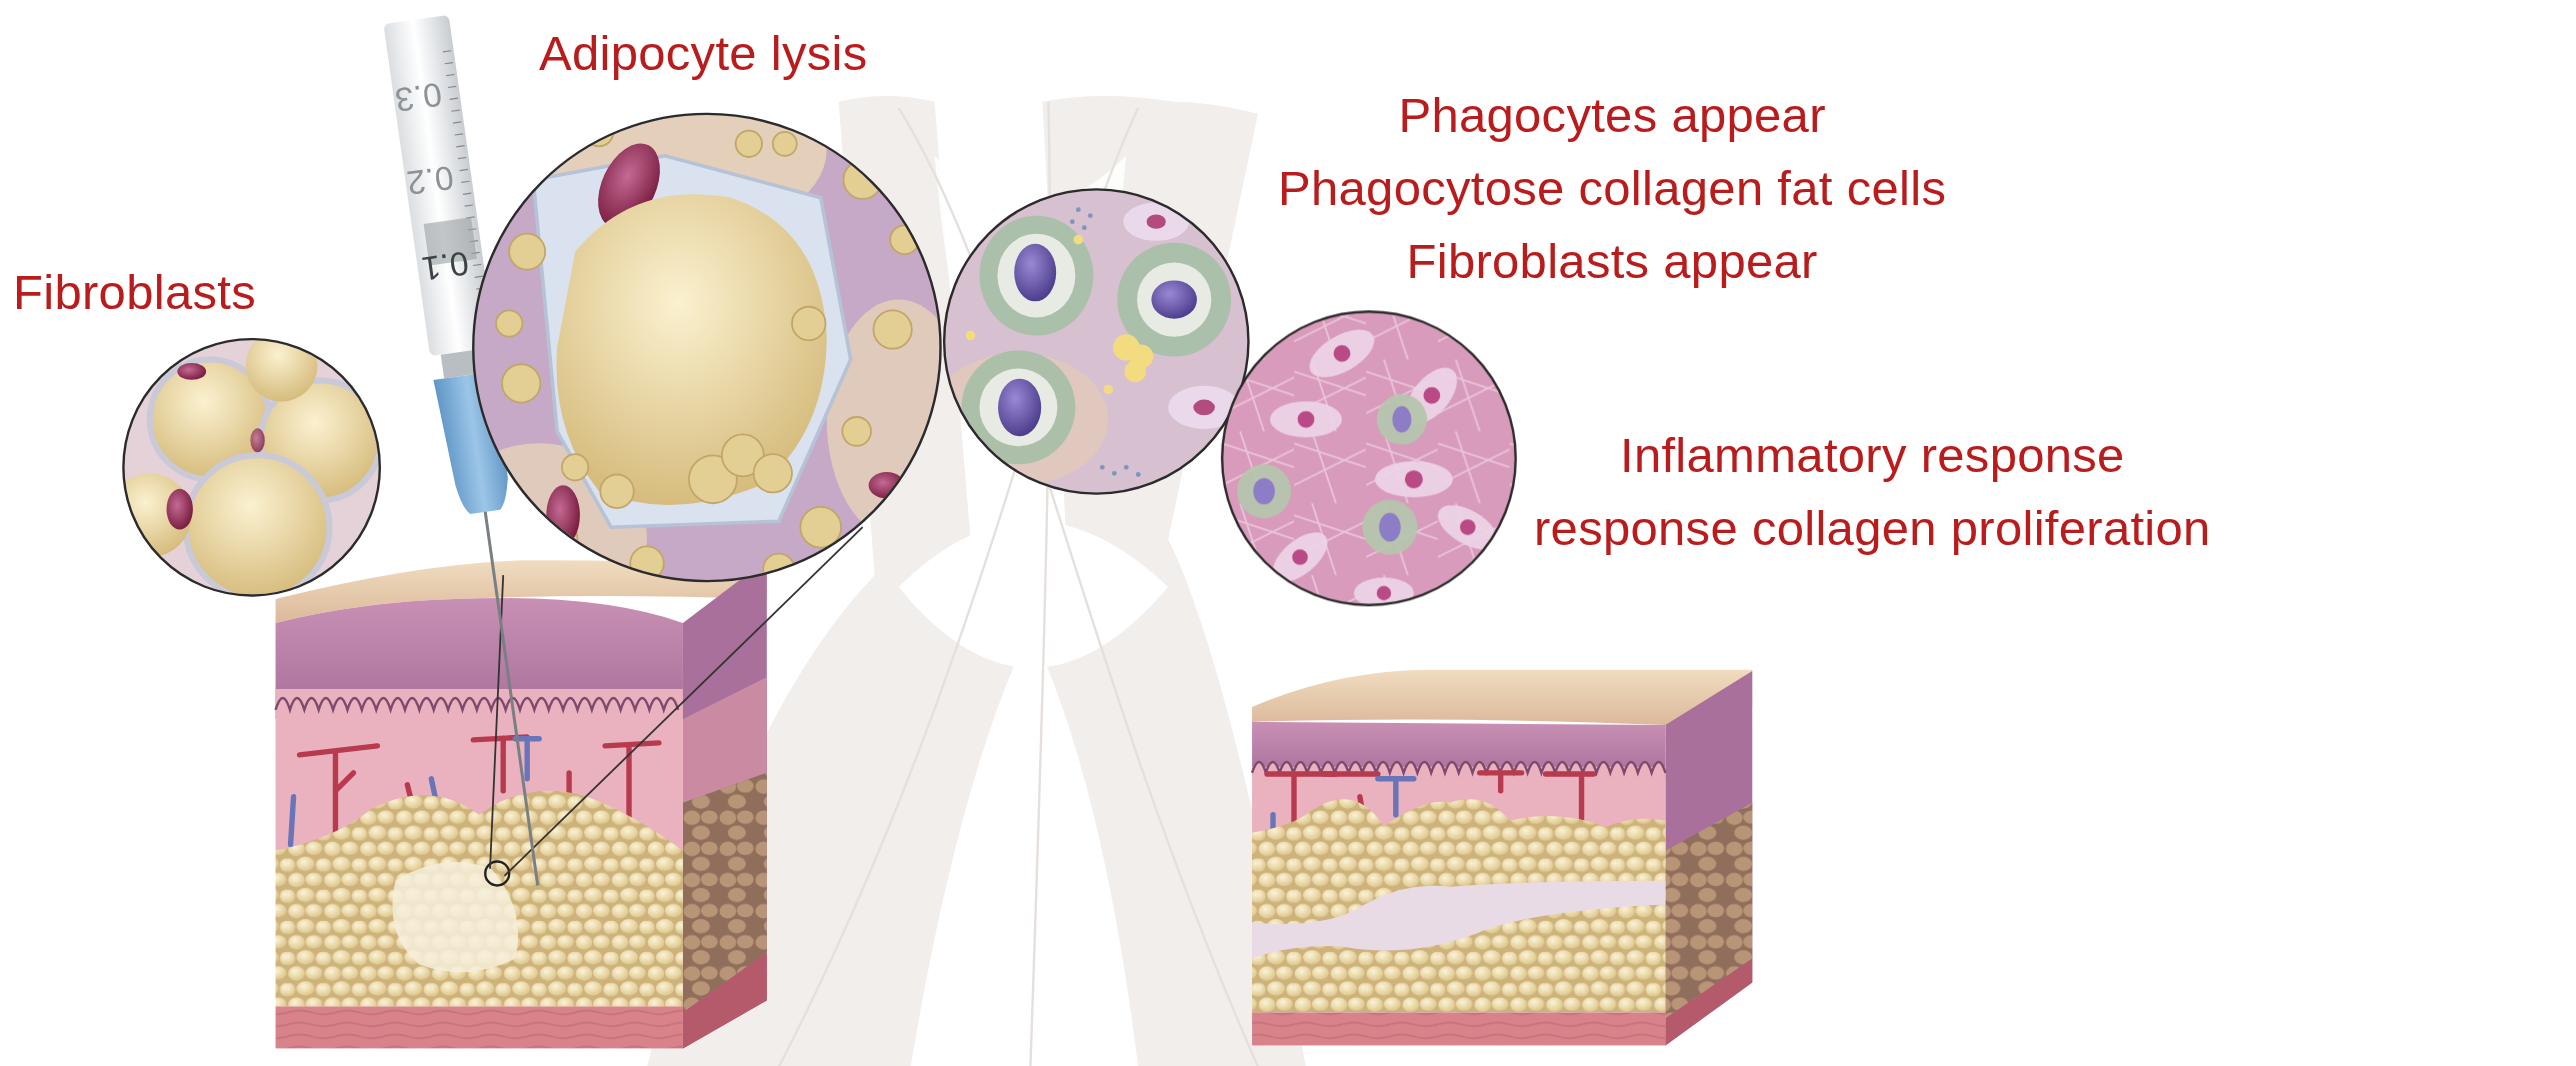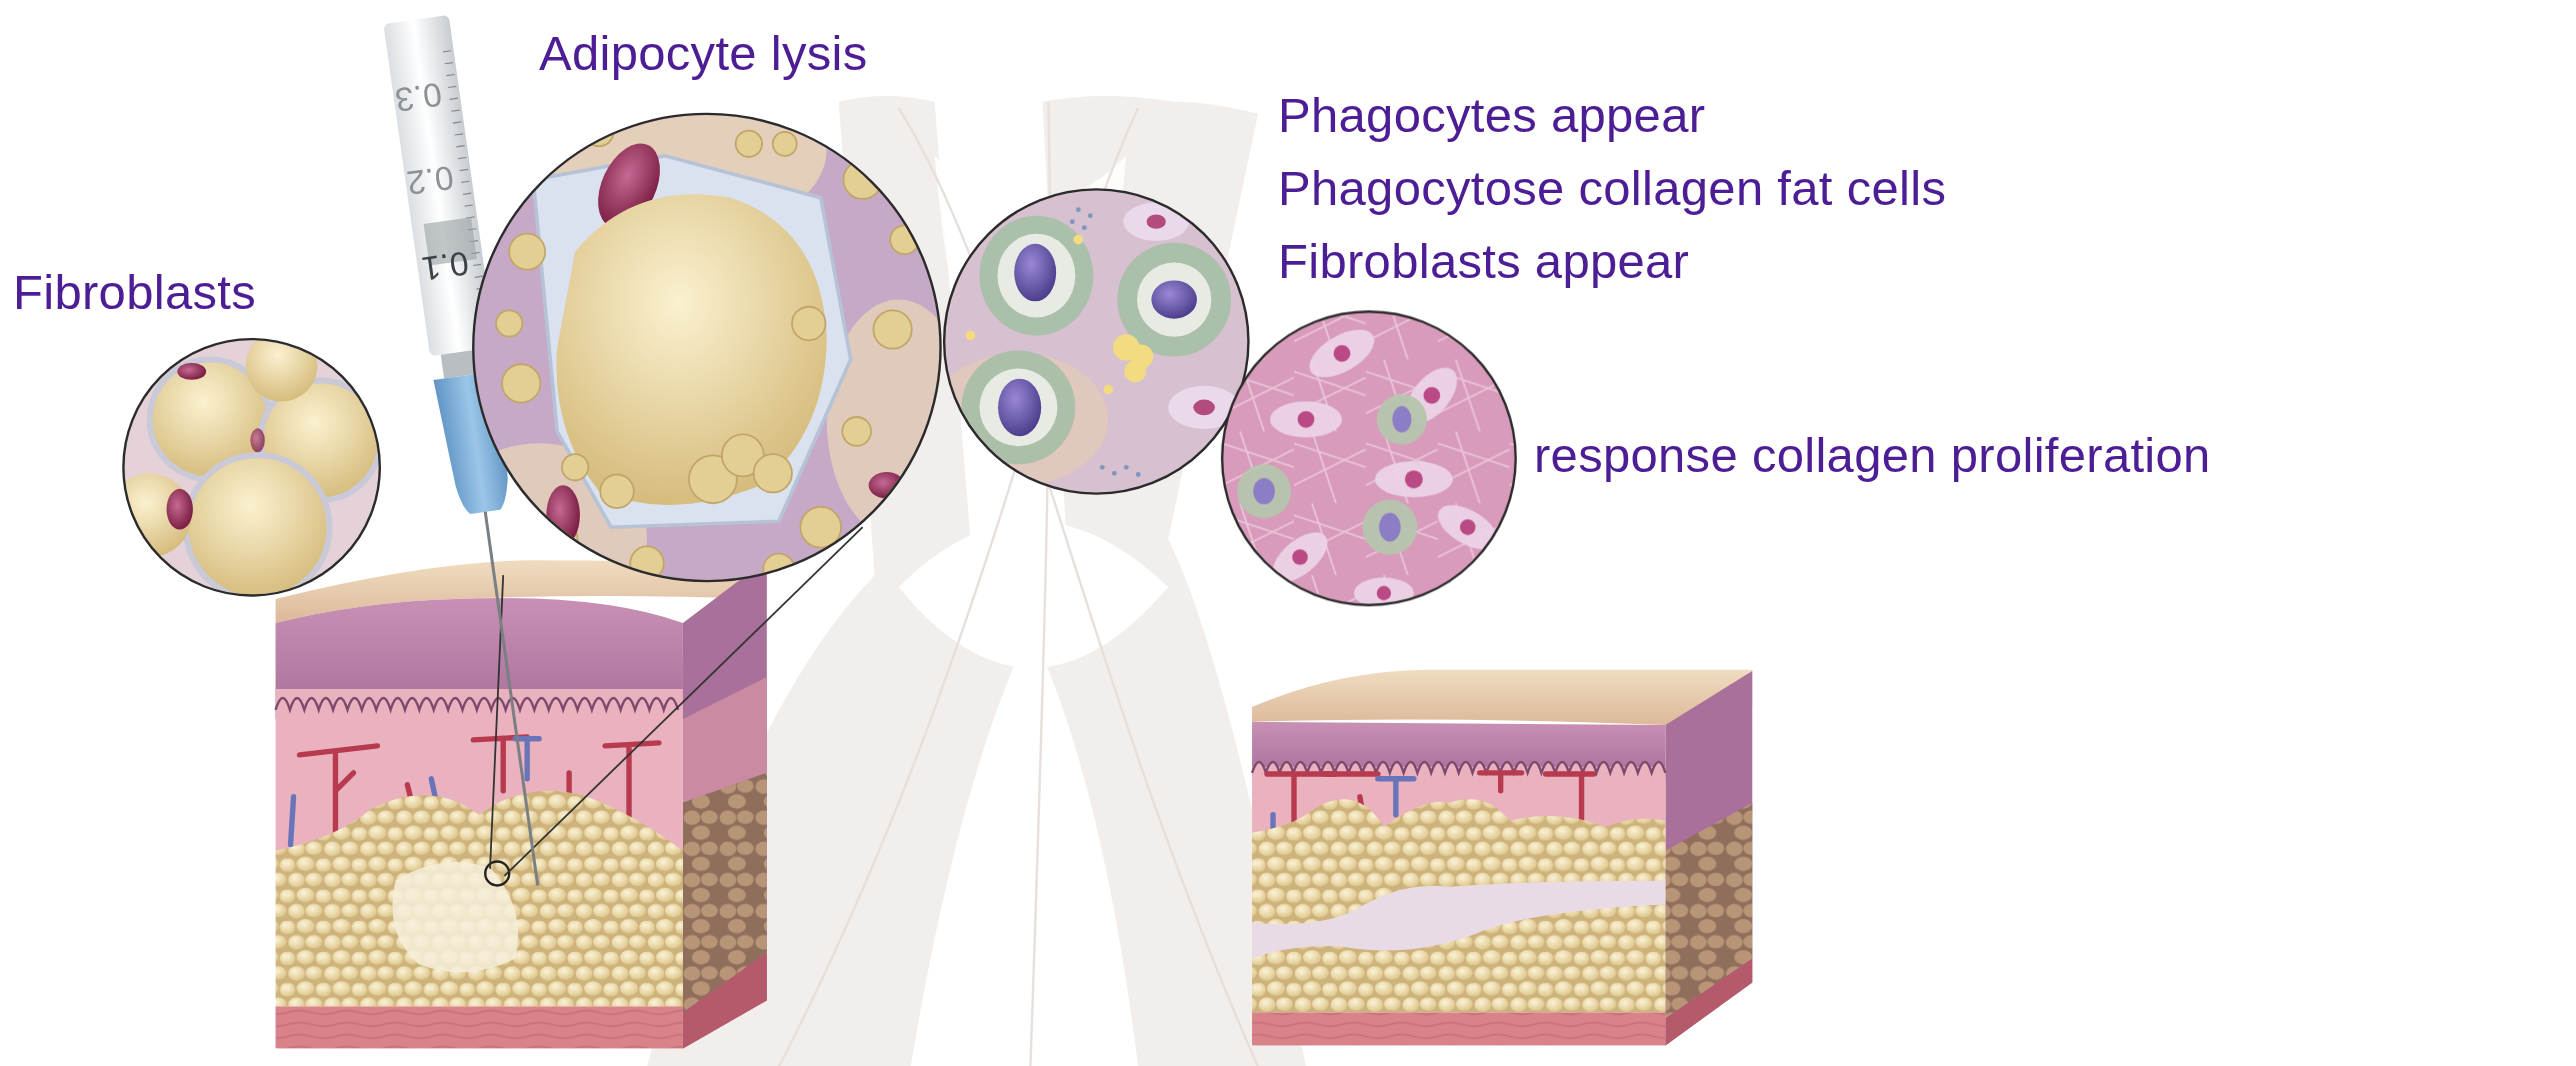--- a/index.html
+++ b/index.html
@@ -1,18 +1,18 @@
 <!DOCTYPE html>
 <html style="font-size:9.6px"><head>
 <meta charset="utf-8">
 <style>
   html, body { margin: 0; padding: 0; background: #ffffff; }
   body { width: 2576px; height: 1067px; position: relative; overflow: hidden; font-family: "Liberation Sans", "DejaVu Sans", sans-serif; }
   .stage { position: absolute; left: 0; top: 0; width: 2576px; height: 1067px; }
-  .label-group { position: absolute; color: #4c1d95; font-size: 49px; line-height: 73px; letter-spacing: 0.3px; white-space: nowrap; }
+  .label-group { position: absolute; color: #b91c1c; font-size: 49px; line-height: 73px; letter-spacing: 0.3px; white-space: nowrap; text-align: center; }
   .label-line { display: block; }
   svg.art { position: absolute; left: 0; top: 0; }
 </style>
 </head>
 <body>
 
 <div class="stage">
 
   <svg class="art" width="2576" height="1067" viewBox="0 0 4300 1781">
     <defs>
@@ -344,17 +344,18 @@
     <span class="label-line">Adipocyte lysis</span>
   </div>
 
   <div class="label-group" style="left:1278px; top:79px;">
     <span class="label-line">Phagocytes appear</span>
     <span class="label-line">Phagocytose collagen fat cells</span>
     <span class="label-line">Fibroblasts appear</span>
   </div>
 
   <div class="label-group" style="left:1534px; top:419px;">
+    <span class="label-line">Inflammatory response</span>
     <span class="label-line">response collagen proliferation</span>
   </div>
 
 </div>
 
 
 </body></html>

